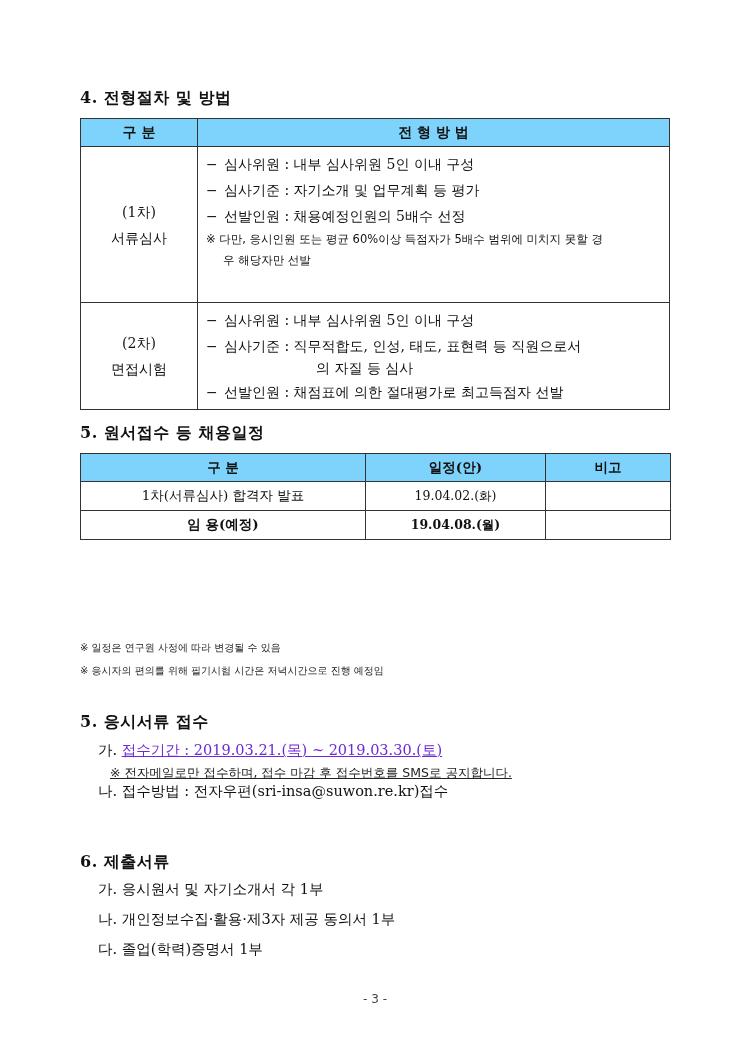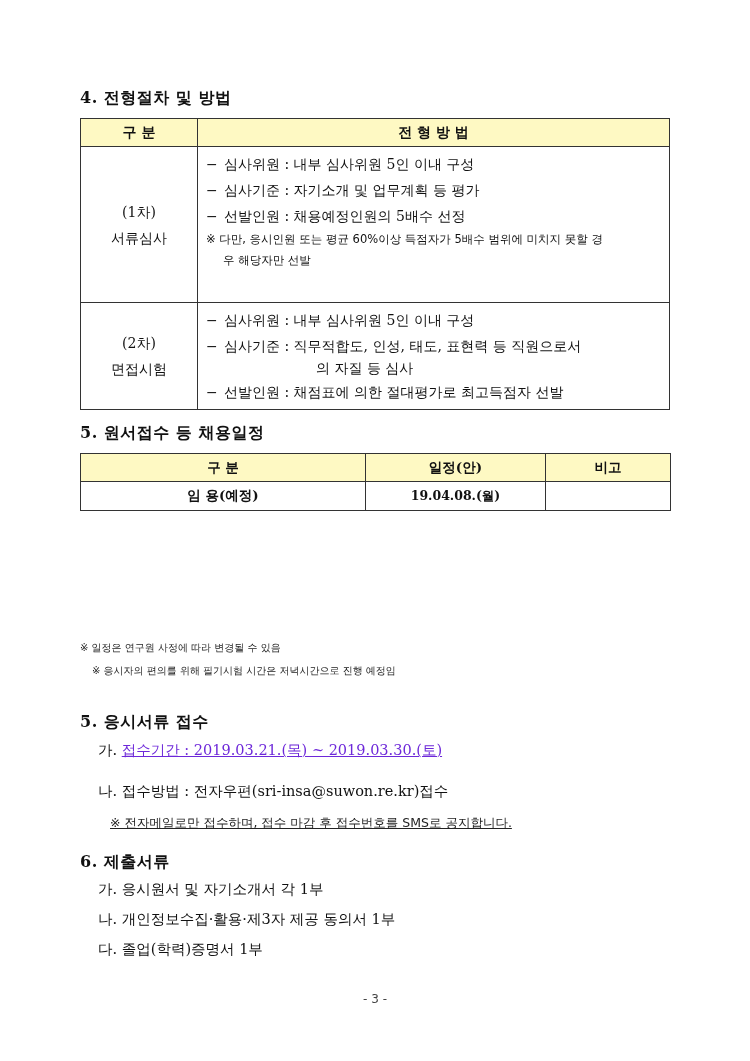--- a/index.html
+++ b/index.html
@@ -1,21 +1,21 @@
 <!DOCTYPE html>
 <html><head>
 <meta charset="utf-8">
 <style>
   html, body { margin:0; padding:0; background:#ffffff; }
   body { width:750px; height:1061px; position:relative; font-family:"DejaVu Serif", "Liberation Serif", serif; color:#111; overflow:hidden; }
   .abs { position:absolute; }
   .sec-title { font-weight:bold; font-size:16px; letter-spacing:0.5px; }
   table { border-collapse:collapse; position:absolute; }
   td, th { border:1px solid #333; font-size:14px; padding:0; }
-  th { background:#fef9c3; font-weight:bold; height:27px; }
+  th { background:#7dd3fc; font-weight:bold; height:27px; }
   .t1 { left:80px; top:118px; width:590px; border:1.5px solid #222; }
   .t1 td.cat { width:116px; text-align:center; vertical-align:middle; line-height:26px; font-size:14px; }
   .t1 td.desc { padding:4px 0 4px 8px; vertical-align:top; }
   .line { font-size:14px; line-height:26px; white-space:nowrap; }
   .line .dash { display:inline-block; width:18px; }
   .note { font-family:"DejaVu Sans", sans-serif; font-size:11.5px; line-height:21px; padding-left:0; }
   .note-indent { padding-left:17px; }
   .cont { padding-left:110px; line-height:22px; }
   .t2 { left:80px; top:453px; width:591px; border:1.5px solid #222; }
   .t2 th { height:27px; font-size:13.5px; }
@@ -72,41 +72,46 @@
 
 <div class="abs sec-title" style="left:80px; top:423px;">5. 원서접수 등 채용일정</div>
 
 <table class="t2">
   <tbody>
       <tr>
     <th>구 분</th>
     <th>일정(안)</th>
     <th>비고</th>
   </tr>
+  <tr>
+    <td class="c1">1차(서류심사) 합격자 발표</td>
+    <td class="c2">19.04.02.(화)</td>
+    <td></td>
+  </tr>
   <tr class="final">
     <td class="c1">임 용(예정)</td>
     <td class="c2">19.04.08.(월)</td>
     <td></td>
   </tr>
 </tbody>
   </table>
 
 <div class="abs fnote" style="left:80px; top:641px;">※ 일정은 연구원 사정에 따라 변경될 수 있음</div>
-<div class="abs fnote" style="left:80px; top:664px;margin-left:12px;">※ 응시자의 편의를 위해 필기시험 시간은 저녁시간으로 진행 예정임</div>
+<div class="abs fnote" style="left:80px; top:664px;">※ 응시자의 편의를 위해 필기시험 시간은 저녁시간으로 진행 예정임</div>
 
 <div class="abs sec-title" style="left:80px; top:712px;">5. 응시서류 접수</div>
 <div class="abs item" style="left:98px; top:741px;">
   <span>가.</span>
   <span class="blue">접수기간 : 2019.03.21.(목) ~ 2019.03.30.(토)</span>
 </div>
 <div class="abs item" style="left:98px; top:769px;margin-top:13px;">
   <span>나.</span>
   <span>접수방법 : 전자우편(sri-insa@suwon.re.kr)접수</span>
 </div>
-<div class="abs fnote ul" style="left:110px; top:815px; font-size:12.5px;">※ 전자메일로만 접수하며, 접수 마감 후 접수번호를 SMS로 공지합니다.</div>
+<div class="abs fnote ul" style="left:110px; top:765px; font-size:12.5px;">※ 전자메일로만 접수하며, 접수 마감 후 접수번호를 SMS로 공지합니다.</div>
 
 <div class="abs sec-title" style="left:80px; top:852px;">6. 제출서류</div>
 <div class="abs item" style="left:98px; top:880px;">
   <span>가.</span>
   <span>응시원서 및 자기소개서 각 1부</span>
 </div>
 <div class="abs item" style="left:98px; top:910px;">
   <span>나.</span>
   <span>개인정보수집·활용·제3자 제공 동의서 1부</span>
 </div>

